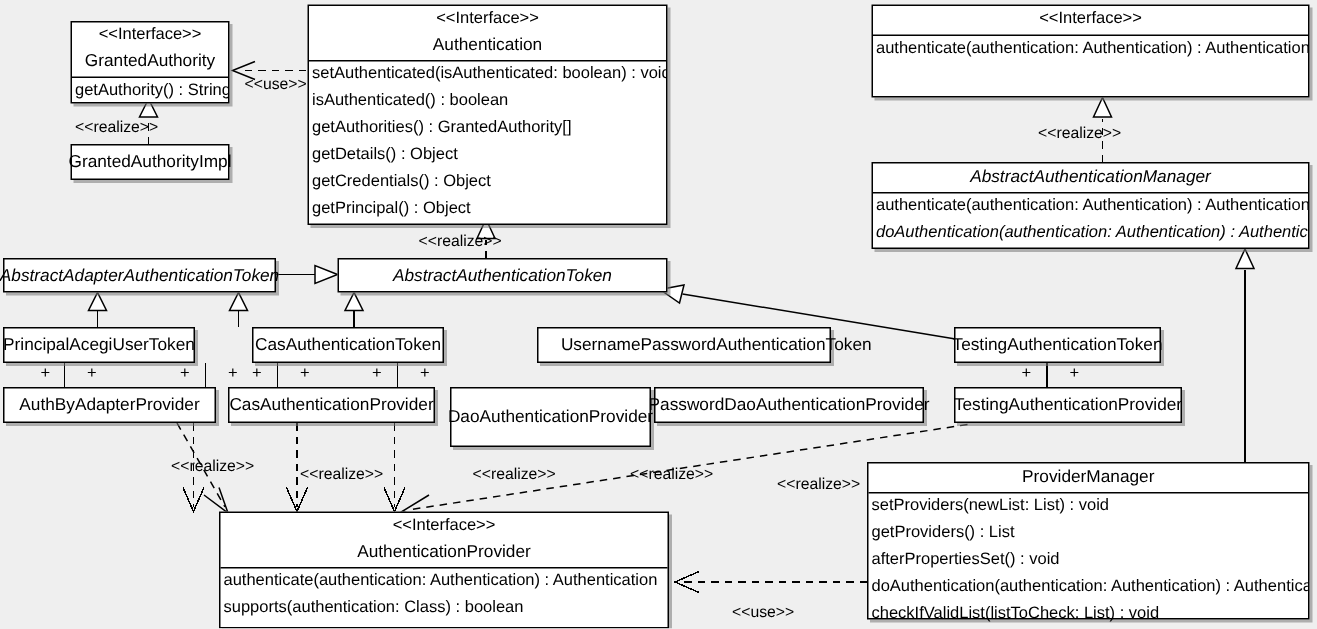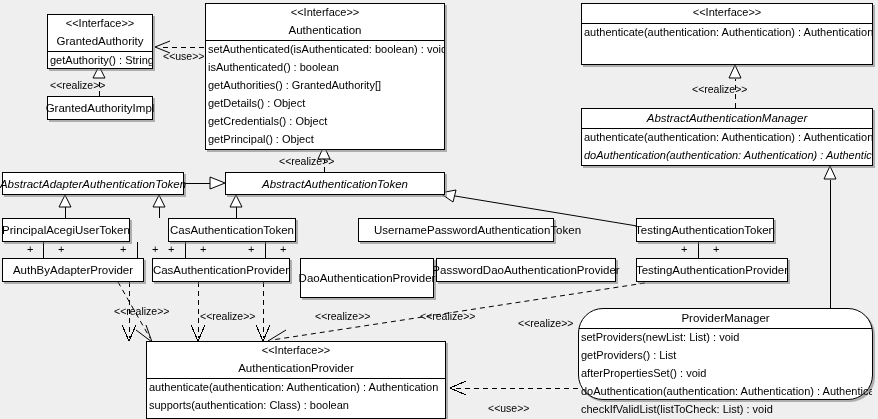--- a/index.html
+++ b/index.html
@@ -322,21 +322,21 @@
     <div class="hdr">
       <span class="stereo">&lt;&lt;Interface&gt;&gt;</span>
       <span class="cname">AuthenticationProvider</span>
     </div>
     <div class="members">
       <div class="member">authenticate(authentication: Authentication) : Authentication</div>
       <div class="member">supports(authentication: Class) : boolean</div>
     </div>
   </div>
 
-  <div class="uml-class" style="left:578px; top:308px; width:295px; height:92px;border-radius:25px;">
+  <div class="uml-class" style="left:578px; top:308px; width:295px; height:105px;">
     <div class="hdr">
       <span class="cname solo">ProviderManager</span>
     </div>
     <div class="members">
       <div class="member">setProviders(newList: List) : void</div>
       <div class="member">getProviders() : List</div>
       <div class="member">afterPropertiesSet() : void</div>
       <div class="member">doAuthentication(authentication: Authentication) : Authentication</div>
       <div class="member">checkIfValidList(listToCheck: List) : void</div>
     </div>

